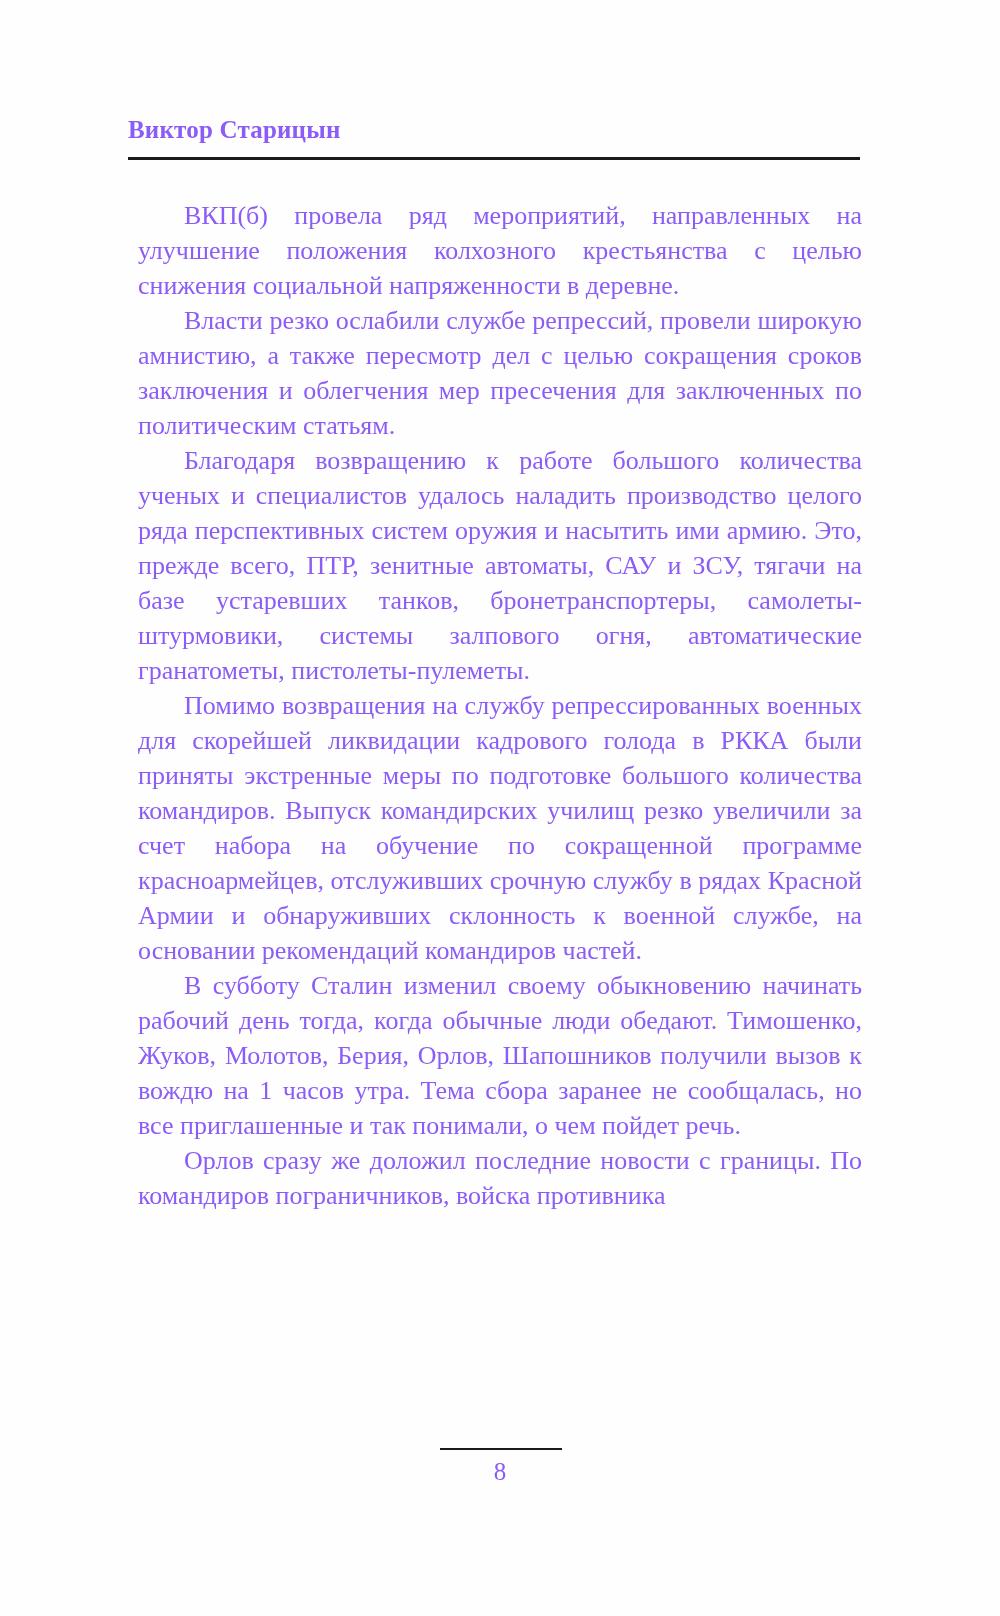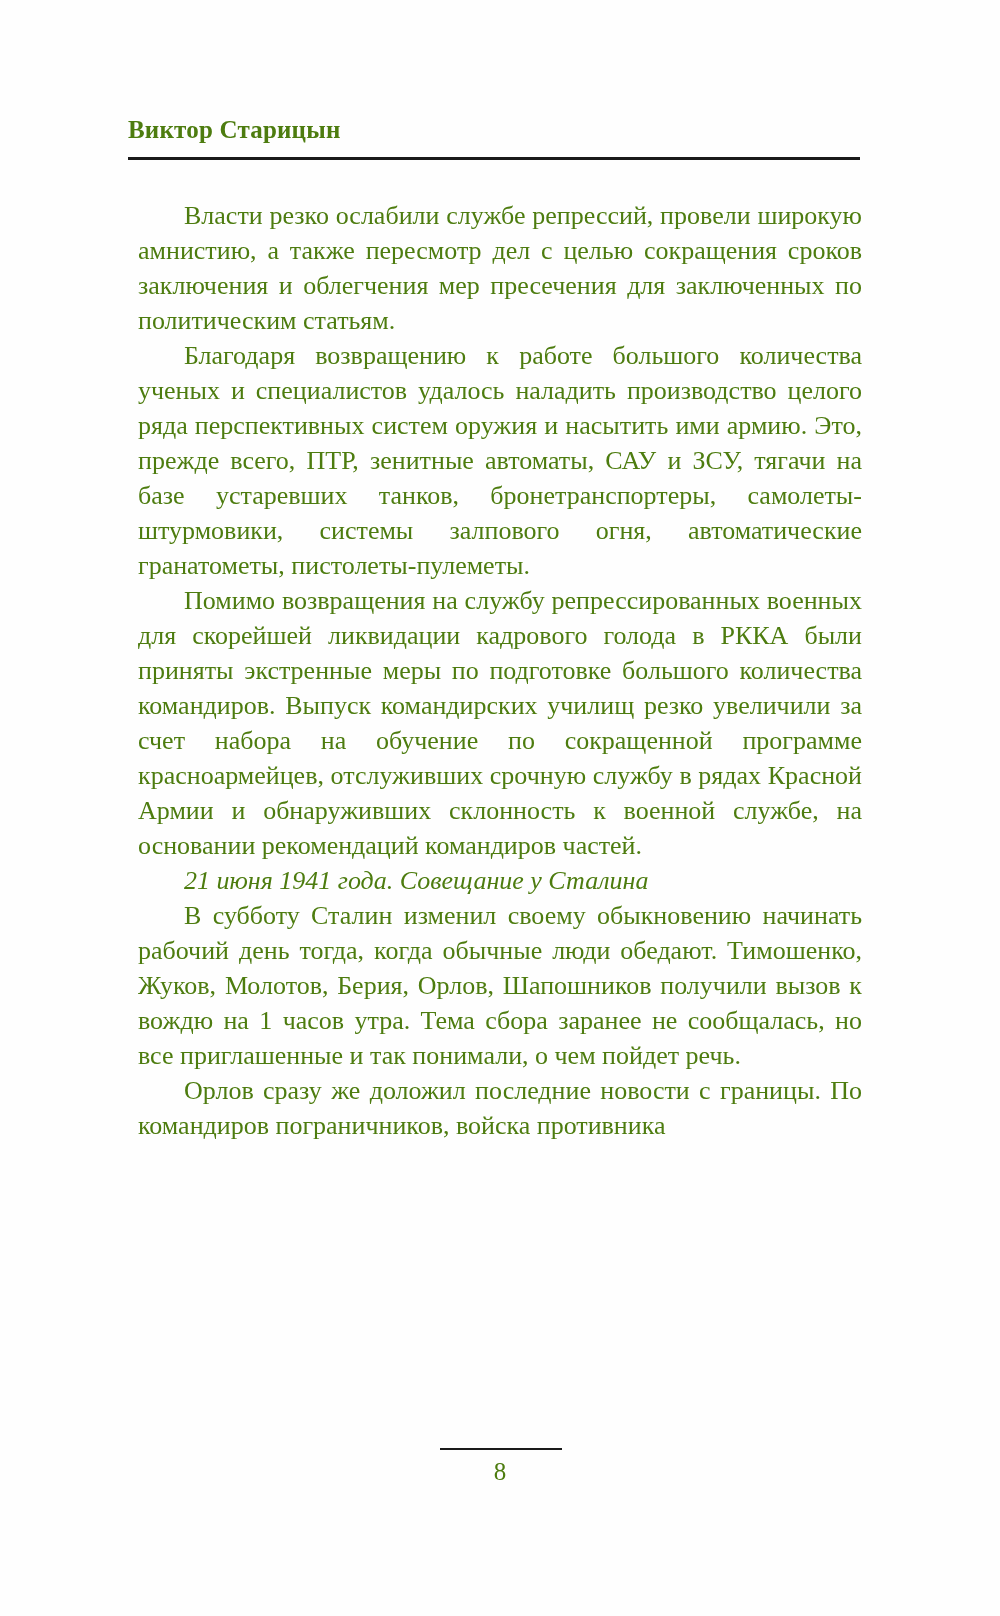--- a/index.html
+++ b/index.html
@@ -6,21 +6,21 @@
     margin: 0;
     padding: 0;
     background: #ffffff;
   }
   .page {
     position: relative;
     width: 1000px;
     height: 1616px;
     background: #fefefe;
     font-family: "Liberation Serif", serif;
-    color: #4d7c0f;
+    color: #8b5cf6;
     overflow: hidden;
   }
   .running-head {
     position: absolute;
     left: 128px;
     top: 116px;
     width: 732px;
     font-size: 25px;
     font-weight: bold;
     letter-spacing: 0.2px;
@@ -74,25 +74,25 @@
 </head>
 <body>
 
 <div class="page">
 
   <div class="running-head">Виктор Старицын</div>
 
   <div class="head-rule"></div>
 
   <div class="text-block">
+    <p>ВКП(б) провела ряд мероприятий, направленных на улучшение положения колхозного крестьянства с целью снижения социальной напряженности в деревне.</p>
     <p>Власти резко ослабили службе репрессий, провели широкую амнистию, а также пересмотр дел с целью сокращения сроков заключения и облегчения мер пресечения для заключенных по политическим статьям.</p>
     <p>Благодаря возвращению к работе большого количества ученых и специалистов удалось наладить производство целого ряда перспективных систем оружия и насытить ими армию. Это, прежде всего, ПТР, зенитные автоматы, САУ и ЗСУ, тягачи на базе устаревших танков, бронетранспортеры, самолеты-штурмовики, системы залпового огня, автоматические гранатометы, пистолеты-пулеметы.</p>
     <p>Помимо возвращения на службу репрессированных военных для скорейшей ликвидации кадрового голода в РККА были приняты экстренные меры по подготовке большого количества командиров. Выпуск командирских училищ резко увеличили за счет набора на обучение по сокращенной программе красноармейцев, отслуживших срочную службу в рядах Красной Армии и обнаруживших склонность к военной службе, на основании рекомендаций командиров частей.</p>
 
-    <p class="section-heading">21 июня 1941 года. Совещание у Сталина</p>
 
     <p>В субботу Сталин изменил своему обыкновению начинать рабочий день тогда, когда обычные люди обедают. Тимошенко, Жуков, Молотов, Берия, Орлов, Шапошников получили вызов к вождю на 1 часов утра. Тема сбора заранее не сообщалась, но все приглашенные и так понимали, о чем пойдет речь.</p>
     <p>Орлов сразу же доложил последние новости с границы. По командиров пограничников, войска противника</p>
   </div>
 
   <div class="footer-rule"></div>
 
   <div class="page-number">8</div>
 
 </div>

